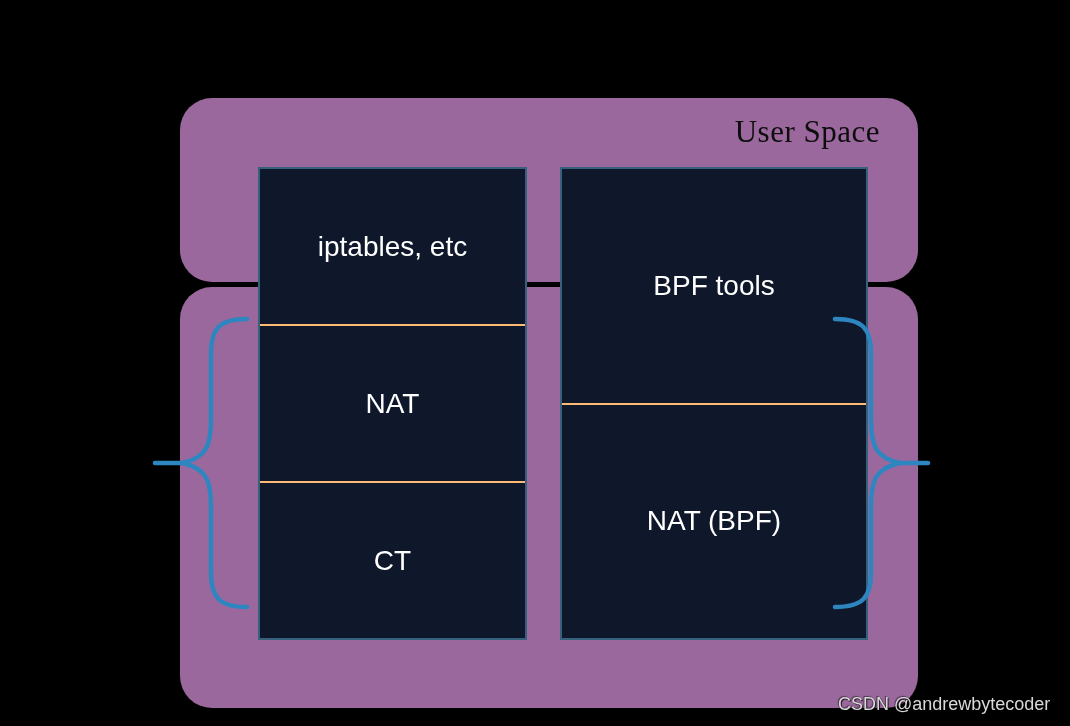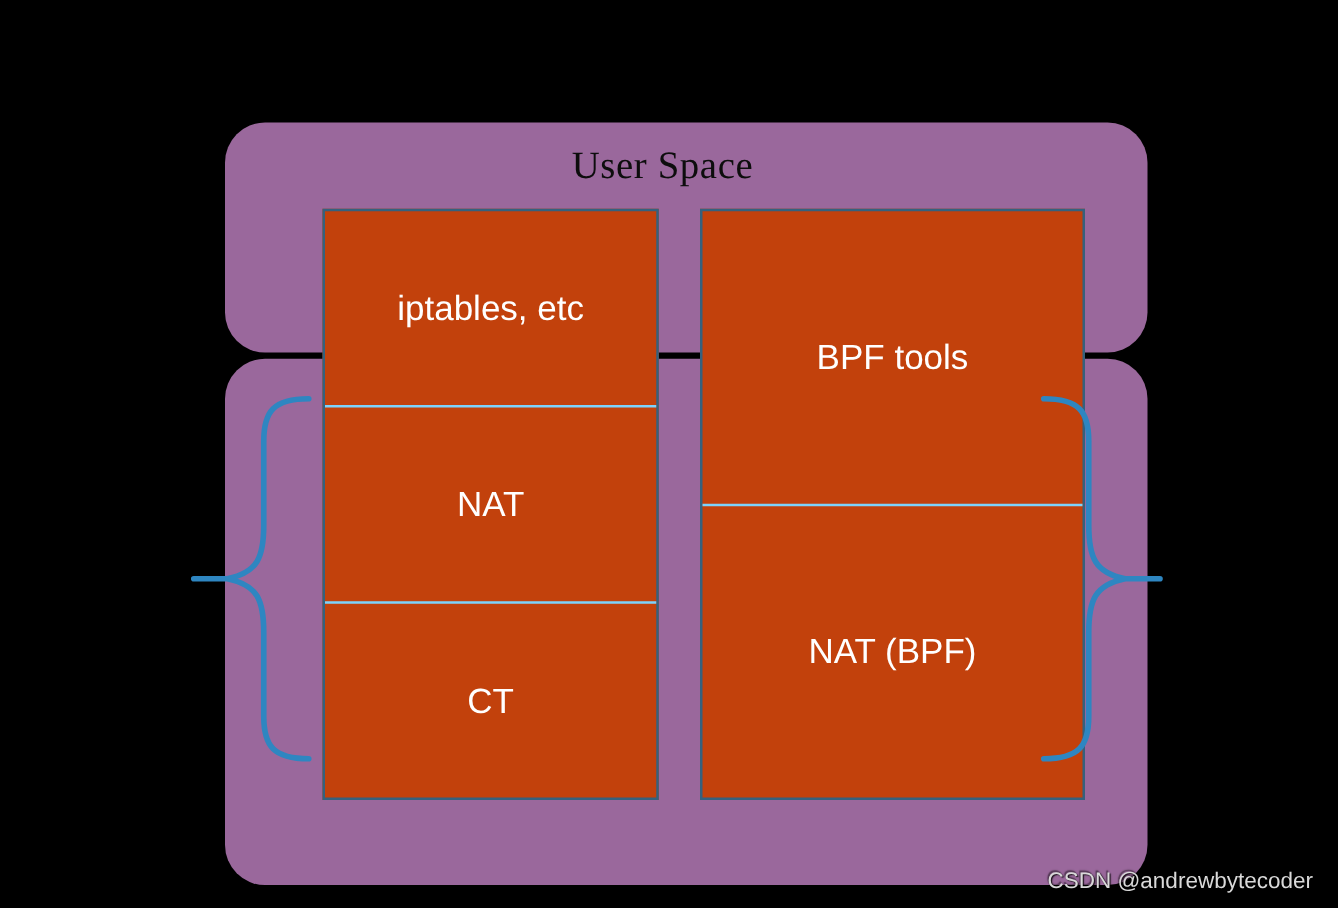--- a/index.html
+++ b/index.html
@@ -24,55 +24,55 @@
     border-radius: 32px;
   }
   #user-space-region  { top: 98px;  height: 184px; }
   #kernel-space-region{ top: 287px; height: 421px; }
 
   
   .space-title {
     position: absolute;
     left: 180px;
     width: 700px;
-    text-align: center;
+    text-align: right;
     font-family: "Liberation Serif", serif;
     font-size: 31px;
     color: #0d0d0d;
     letter-spacing: 0.5px;
   }
   #user-space-title   { top: 114px; }
   #kernel-space-title { top: 658px; }
 
   
   .stack-column {
     position: absolute;
     top: 167px;
     height: 473px;
-    background: #c2410c;
+    background: #0f172a;
     border: 2px solid #35617D;
     box-sizing: border-box;
     display: flex;
     flex-direction: column;
   }
   #netfilter-column { left: 258px; width: 269px; }
   #bpf-column       { left: 560px; width: 308px; }
 
   .stack-cell {
     flex: 1 1 0;
     display: flex;
     align-items: center;
     justify-content: center;
     color: #FFFFFF;
     font-size: 28px;
     font-weight: 400;
     white-space: nowrap;
   }
   .stack-cell + .stack-cell {
-    border-top: 2px solid #7dd3fc;
+    border-top: 2px solid #fdba74;
   }
 
   
   #brace-layer {
     position: absolute;
     left: 0;
     top: 0;
     width: 1070px;
     height: 726px;
     pointer-events: none;

